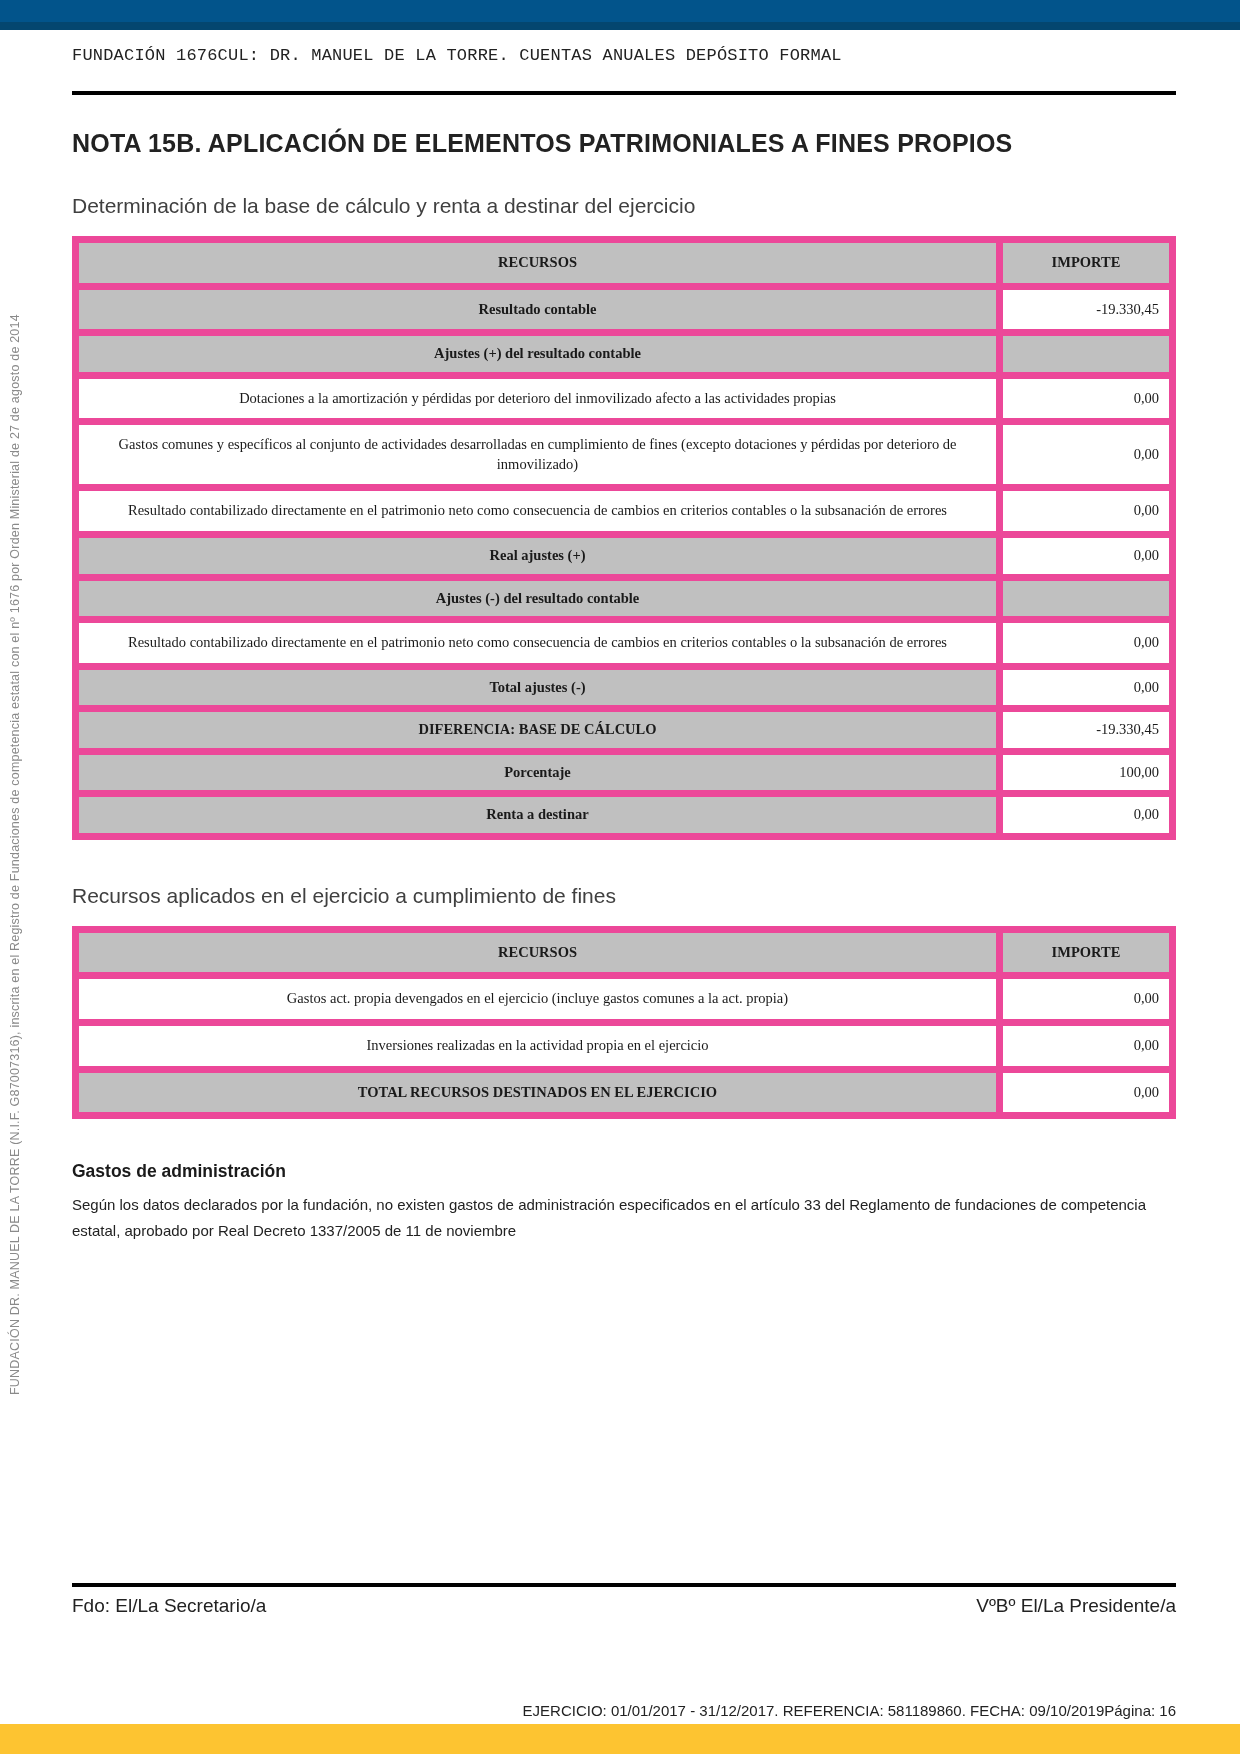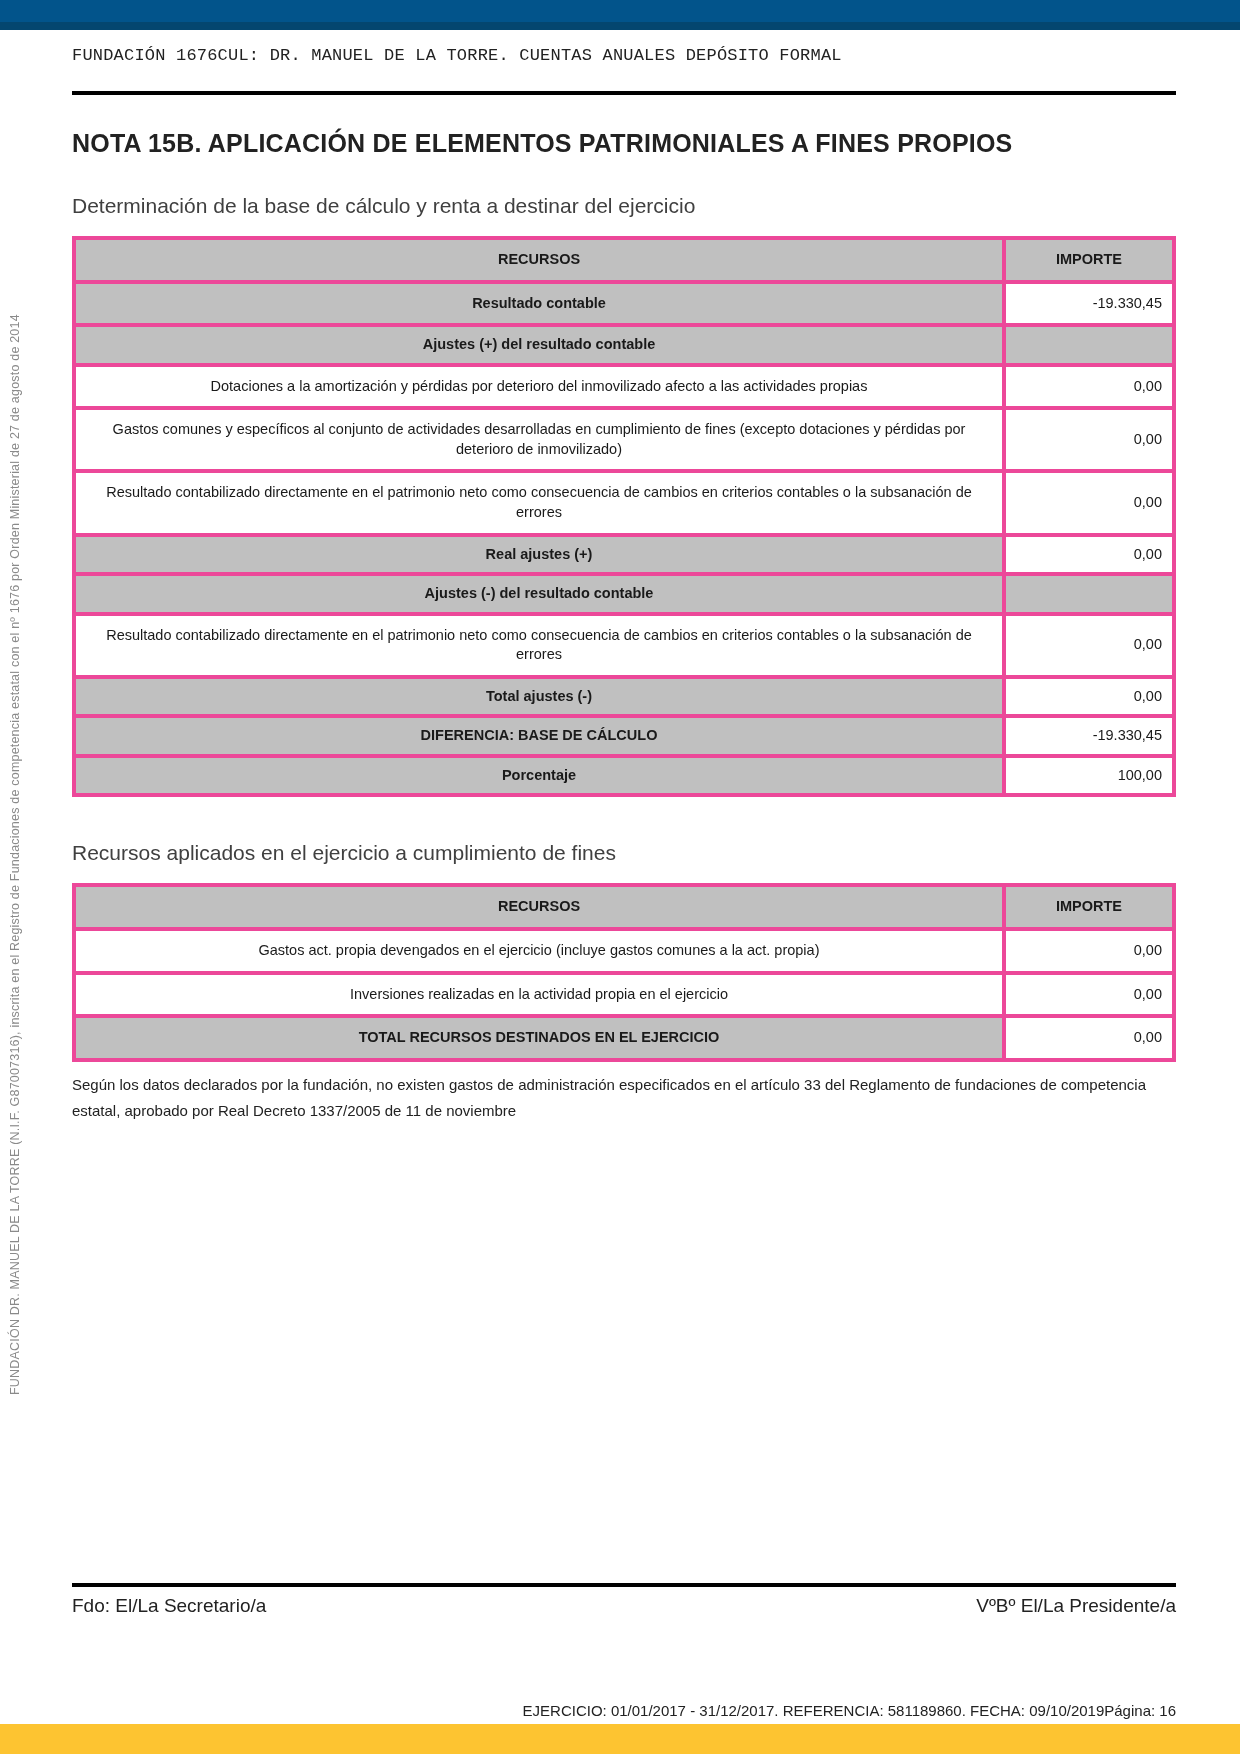--- a/index.html
+++ b/index.html
@@ -22,22 +22,22 @@
   .content{position:absolute;left:72px;top:46px;width:1104px;}
 
   .doc-header{font-size:17px;color:#222;letter-spacing:0.2px;font-family:Liberation Mono, monospace;}
   .header-rule{height:4px;background:#000;margin-top:26px;}
   .page-title{font-size:25px;font-weight:bold;color:#222;margin-top:34px;letter-spacing:0.2px;}
 
   .section-heading{font-size:21px;font-weight:normal;color:#404040;margin-top:36px;}
 
   table.data{width:100%;border-collapse:collapse;margin-top:18px;border:3px solid #000;}
   table.data td,table.data th{
-    border:4px solid #ec4899;font-size:14.5px;vertical-align:middle;
-    padding:8px 10px;line-height:1.35;
+    border:7px solid #ec4899;font-size:14.5px;vertical-align:middle;
+    padding:8px 10px;line-height:1.35;font-family:Liberation Serif, serif;
   }
   table.data th{background:#c0c0c0;font-weight:bold;text-align:center;padding:10px 10px;}
   td.lbl{text-align:center;background:#ffffff;}
   td.lbl.g{background:#c0c0c0;}
   td.val{width:146px;text-align:right;background:#ffffff;white-space:nowrap;}
   td.val.g{background:#c0c0c0;}
   .b{font-weight:bold;}
   tr.tall td{padding-top:10px;padding-bottom:10px;}
 
   .admin-heading{font-size:17.5px;font-weight:bold;margin-top:42px;}
@@ -107,20 +107,24 @@
       <td class="val">0,00</td>
     </tr>
     <tr>
       <td class="lbl g b">DIFERENCIA: BASE DE CÁLCULO</td>
       <td class="val">-19.330,45</td>
     </tr>
     <tr>
       <td class="lbl g b">Porcentaje</td>
       <td class="val">100,00</td>
     </tr>
+    <tr>
+      <td class="lbl g b">Renta a destinar</td>
+      <td class="val">0,00</td>
+    </tr>
   </tbody>
     </table>
 
   <div class="section-heading" style="margin-top:44px;">Recursos aplicados en el ejercicio a cumplimiento de fines</div>
 
   <table class="data">
     <tbody>
         <tr>
       <th>RECURSOS</th>
       <th>IMPORTE</th>
@@ -133,20 +137,21 @@
       <td class="lbl">Inversiones realizadas en la actividad propia en el ejercicio</td>
       <td class="val">0,00</td>
     </tr>
     <tr class="tall">
       <td class="lbl g b">TOTAL RECURSOS DESTINADOS EN EL EJERCICIO</td>
       <td class="val">0,00</td>
     </tr>
   </tbody>
     </table>
 
+  <div class="admin-heading">Gastos de administración</div>
   <div class="admin-body">Según los datos declarados por la fundación, no existen gastos de administración especificados en el artículo 33 del Reglamento de fundaciones de competencia estatal, aprobado por Real Decreto 1337/2005 de 11 de noviembre</div>
 
 </div>
 
 <div class="sign-rule"></div>
 <div class="sign-row">
   <span>Fdo: El/La Secretario/a</span>
   <span>VºBº El/La Presidente/a</span>
 </div>
 

